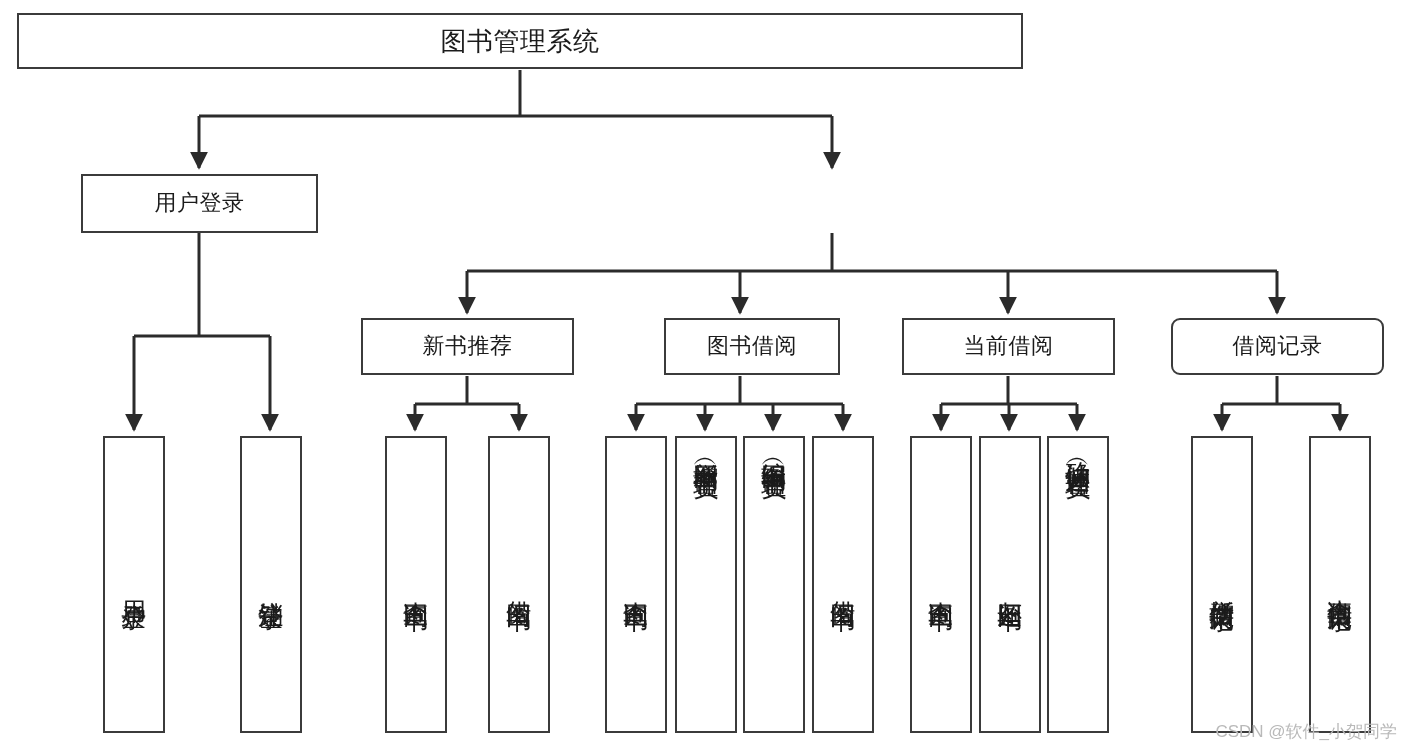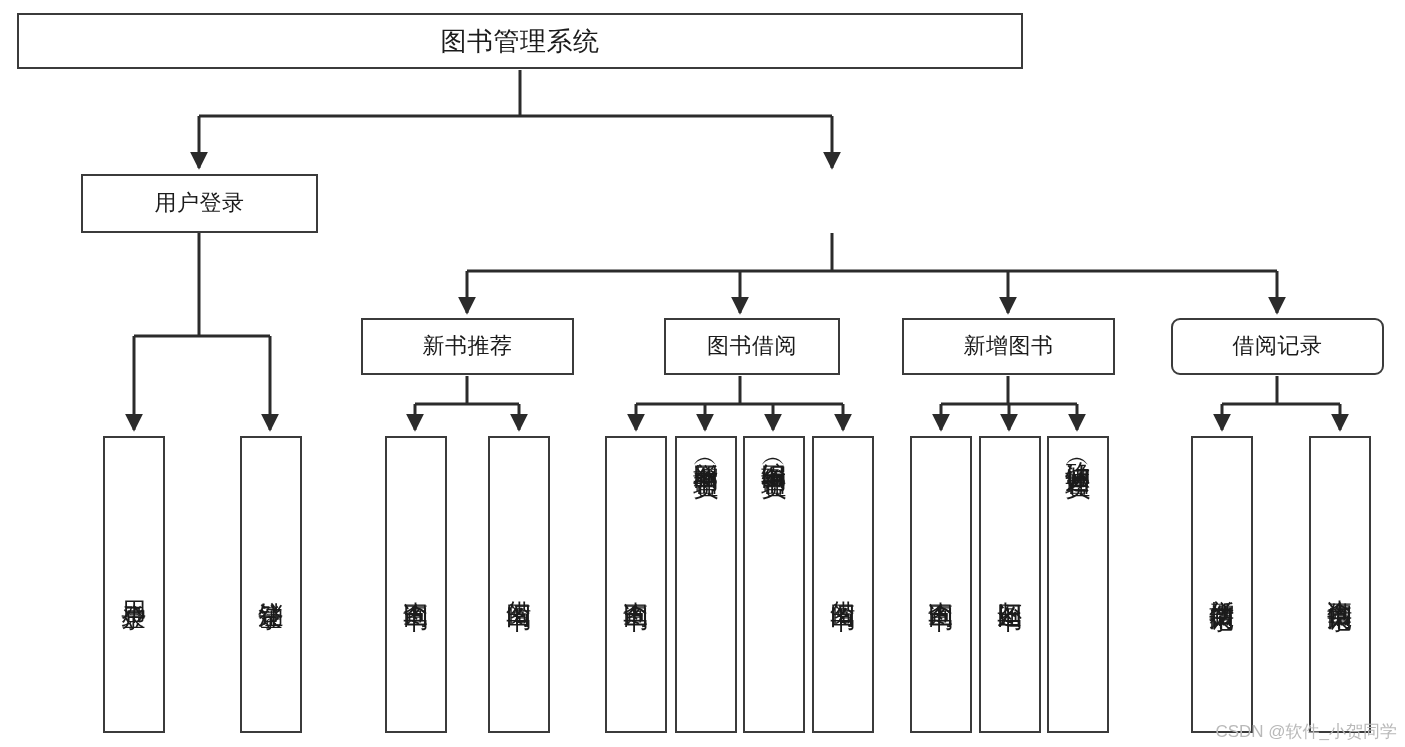--- a/index.html
+++ b/index.html
@@ -140,21 +140,21 @@
     <span class="label">用户登录</span>
   </div>
 
   <div class="node horiz" style="left:361px; top:318px; width:213px; height:57px;">
     <span class="label">新书推荐</span>
   </div>
   <div class="node horiz" style="left:634px; top:318px; width:176px; height:57px;margin-left:30px;">
     <span class="label">图书借阅</span>
   </div>
   <div class="node horiz" style="left:902px; top:318px; width:213px; height:57px;">
-    <span class="label">新增图书</span>
+    <span class="label">当前借阅</span>
   </div>
   <div class="node horiz" style="left:1171px; top:318px; width:213px; height:57px;border-radius:9px;">
     <span class="label">借阅记录</span>
   </div>
 
   <div class="node vert centered" style="left:103px; top:436px; width:62px; height:297px;">
     <span class="label">用户登录</span>
   </div>
   <div class="node vert centered" style="left:240px; top:436px; width:62px; height:297px;">
     <span class="label">注销登录</span>

